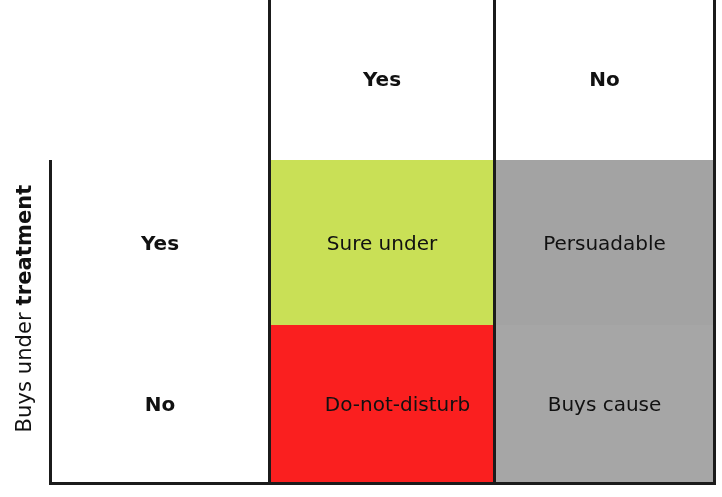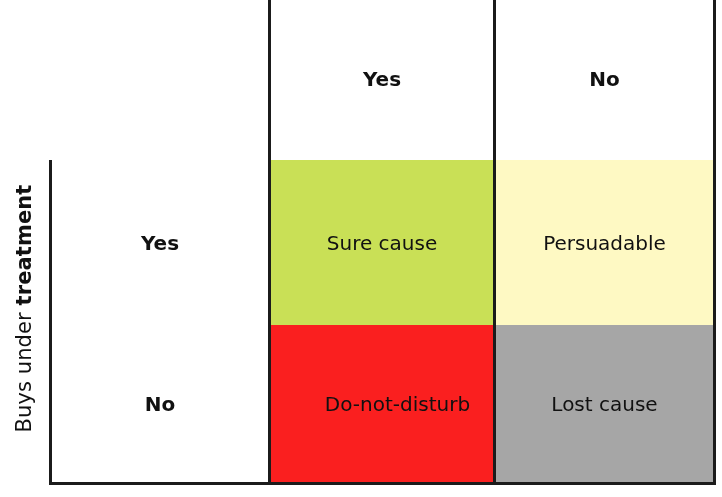--- a/index.html
+++ b/index.html
@@ -111,30 +111,30 @@
       <span class="cell-label" style="color: rgb(17, 17, 17);">Yes</span>
     </div>
     <div class="cell row-0 col-2 header-cell">
       <span class="cell-label" style="color: rgb(17, 17, 17);">No</span>
     </div>
 
     <div class="cell row-1 col-0 row-header">
       <span class="cell-label" style="color: rgb(17, 17, 17);">Yes</span>
     </div>
     <div class="cell row-1 col-1 quadrant" style="background: rgb(201, 224, 86);">
-      <span class="cell-label" style="color: rgb(17, 17, 17);">Sure cause</span>
+      <span class="cell-label" style="color: rgb(17, 17, 17);">Sure under</span>
     </div>
-    <div class="cell row-1 col-2 quadrant" style="background: #fef9c3;">
+    <div class="cell row-1 col-2 quadrant" style="background: #a3a3a3;">
       <span class="cell-label" style="color: rgb(17, 17, 17);">Persuadable</span>
     </div>
 
     <div class="cell row-2 col-0 row-header">
       <span class="cell-label" style="color: rgb(17, 17, 17);">No</span>
     </div>
     <div class="cell row-2 col-1 quadrant" style="background: rgb(250, 31, 31); padding-left: 31px;">
       <span class="cell-label" style="color: rgb(17, 17, 17);">Do-not-disturb</span>
     </div>
     <div class="cell row-2 col-2 quadrant" style="background: rgb(166, 166, 166);">
-      <span class="cell-label" style="color: rgb(17, 17, 17);">Lost cause</span>
+      <span class="cell-label" style="color: rgb(17, 17, 17);">Buys cause</span>
     </div>
 
   </div>
 </div>
 
 </body></html>

